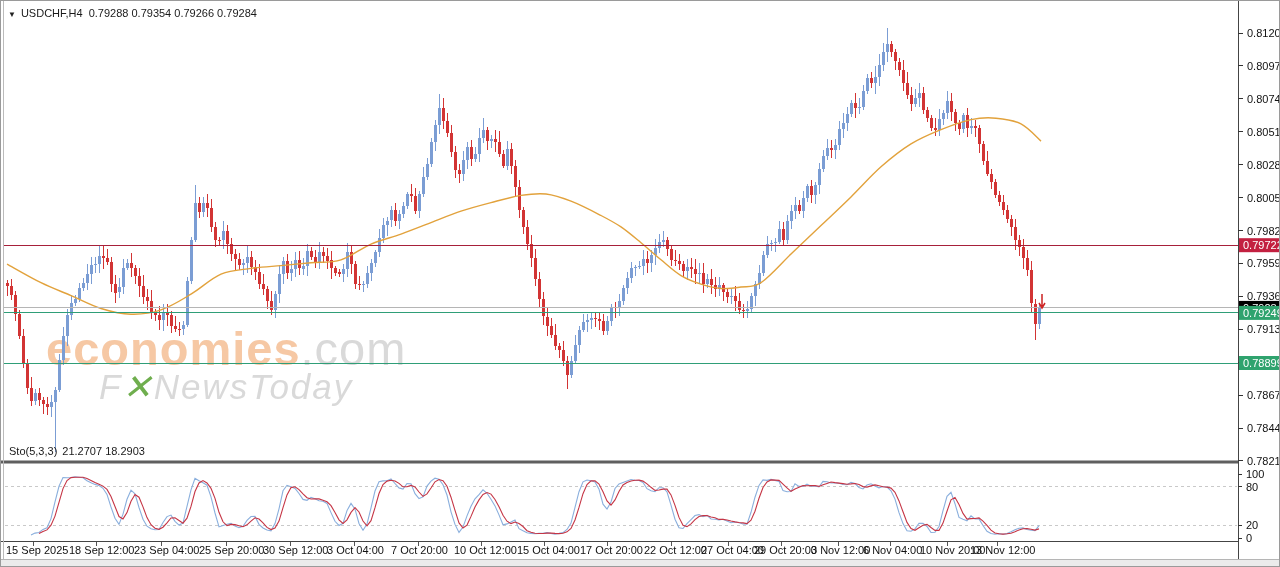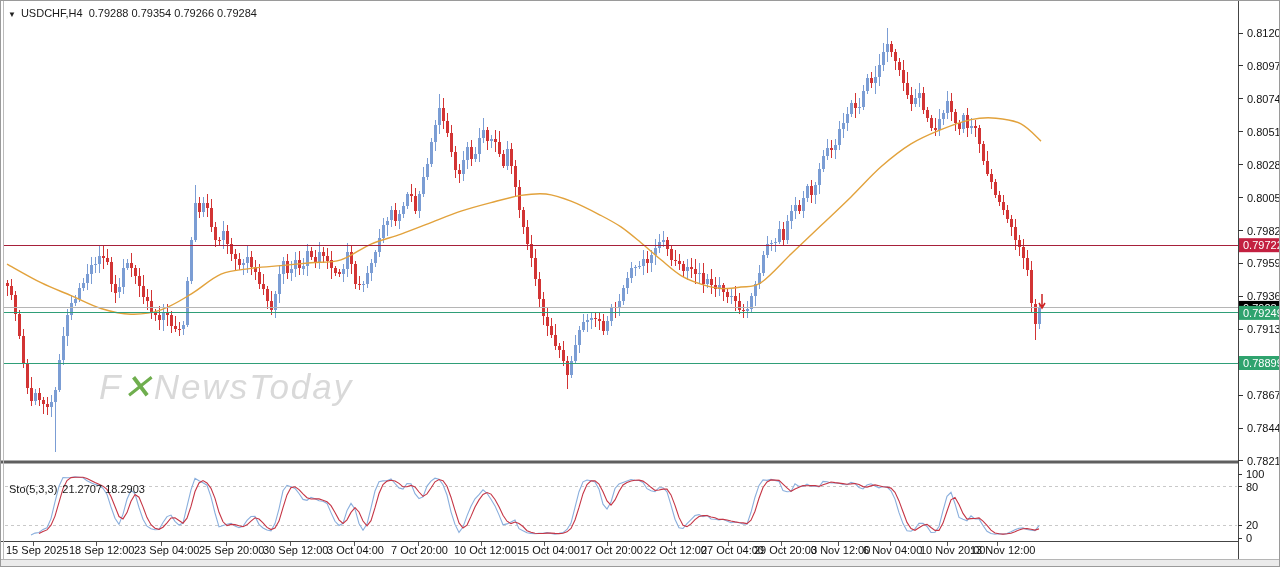--- a/index.html
+++ b/index.html
@@ -6,28 +6,31 @@
   #app{position:relative;width:1280px;height:567px;background:#ffffff;overflow:hidden;
        font-family:"Liberation Sans",sans-serif;border:1px solid #9a9a9a;box-sizing:border-box;}
   .overlay{position:absolute;white-space:nowrap;}
   #wm1{left:45px;top:320px;font-size:47px;font-weight:bold;letter-spacing:1px;z-index:1;}
   #wm1 .suffix{font-weight:400;}
   #wm2{left:98px;top:366px;font-size:35px;font-weight:400;letter-spacing:2px;z-index:1;font-style:italic;}
   #chart-svg{position:absolute;left:0;top:0;z-index:2;}
   #title-bar{left:7px;top:6px;font-size:11px;color:#1a1a1a;z-index:3;}
   #title-bar .tri{font-size:8px;margin-right:5px;color:#222;}
   #title-bar .ohlc{margin-left:6px;}
-  #sto-label{left:8px;top:482px;font-size:11px;color:#1a1a1a;z-index:3;}
+  #sto-label{left:8px;top:444px;font-size:11px;color:#1a1a1a;z-index:3;}
   #sto-label .vals{margin-left:5px;}
 </style>
 </head>
 <body>
 
 <div id="app">
 
+  <div id="wm1" class="overlay">
+    <span style="color: rgb(246, 200, 164);">economies</span><span class="suffix" style="color: rgb(217, 217, 217);">.com</span>
+  </div>
   <div id="wm2" class="overlay" style="color: rgb(217, 217, 217);">
     <span>F</span><span style="color: rgb(111, 174, 78);">✕</span><span>NewsToday</span>
   </div>
 
   <svg id="chart-svg" width="1280" height="567">
       <g shape-rendering="crispEdges">
         <g>
           <line x1="6.5" x2="6.5" y1="279.1" y2="295.4" stroke="#d23434" stroke-width="1"></line>
           <rect x="5" y="281.7" width="3" height="3.1" fill="#d23434"></rect>
         </g>

